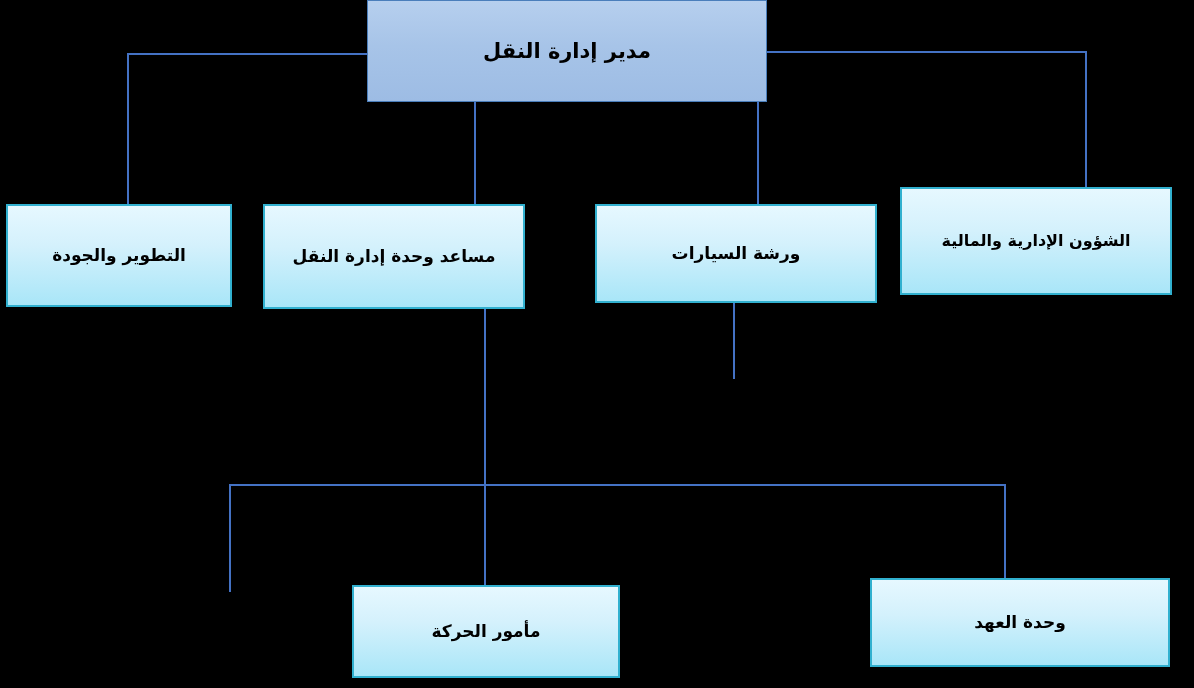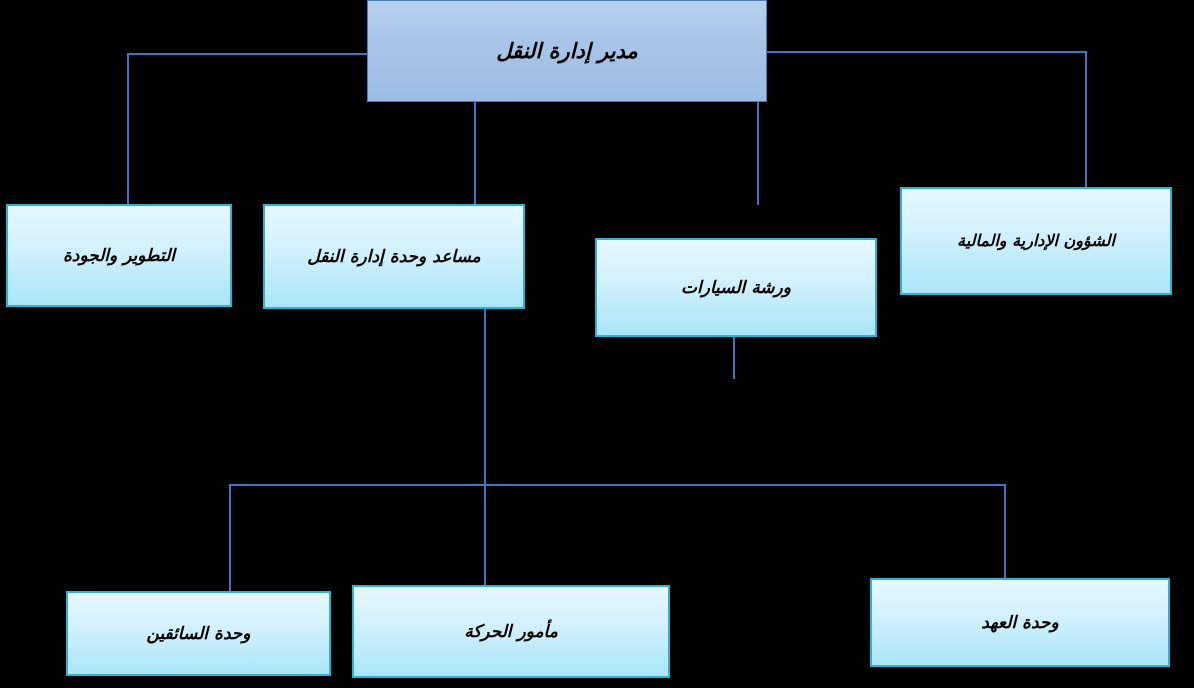--- a/index.html
+++ b/index.html
@@ -19,21 +19,20 @@
   .node {
     position: absolute;
     box-sizing: border-box;
     display: flex;
     align-items: center;
     justify-content: center;
     text-align: center;
     color: #000000;
     line-height: 1.15;
     padding: 2px 0;
-    font-style: italic;
   }
   .node-root {
     background: linear-gradient(to bottom, #b6cfee 0%, #a7c4e8 45%, #9dbce4 100%);
     border: 1px solid #4a7ebb;
     font-size: 21px;
     font-weight: bold;
   }
   .node-branch {
     background: linear-gradient(to bottom, #e6f8ff 0%, #d4f1fc 40%, #a9e6f8 100%);
     border: 2px solid #31b0cf;
@@ -76,24 +75,23 @@
   <div class="connector v" style="left:484px; top:484px; height:102px;"></div>
 
   <div class="connector v" style="left:1004px; top:484px; height:94px;"></div>
 
   <div class="node node-root" style="left:367px; top:0px; width:400px; height:102px;">مدير إدارة النقل</div>
 
   <div class="node node-branch" style="left:6px; top:204px; width:226px; height:103px;">التطوير والجودة</div>
 
   <div class="node node-branch" style="left:263px; top:204px; width:262px; height:105px;">مساعد وحدة إدارة النقل</div>
 
-  <div class="node node-branch" style="left:595px; top:204px; width:282px; height:99px;margin-top:34px;">ورشة السيارات</div>
+  <div class="node node-branch" style="left:595px; top:204px; width:282px; height:99px;">ورشة السيارات</div>
 
   <div class="node node-branch small-text" style="left:900px; top:187px; width:272px; height:108px;">الشؤون الإدارية والمالية</div>
 
 
-  <div class="node node-branch" style="left:66px; top:591px; width:265px; height:85px;">وحدة السائقين</div>
 
-  <div class="node node-branch" style="left:352px; top:585px; width:318px; height:93px;">مأمور الحركة</div>
+  <div class="node node-branch" style="left:352px; top:585px; width:268px; height:93px;">مأمور الحركة</div>
 
   <div class="node node-branch" style="left:870px; top:578px; width:300px; height:89px;">وحدة العهد</div>
 
 </div>
 
 </body></html>

